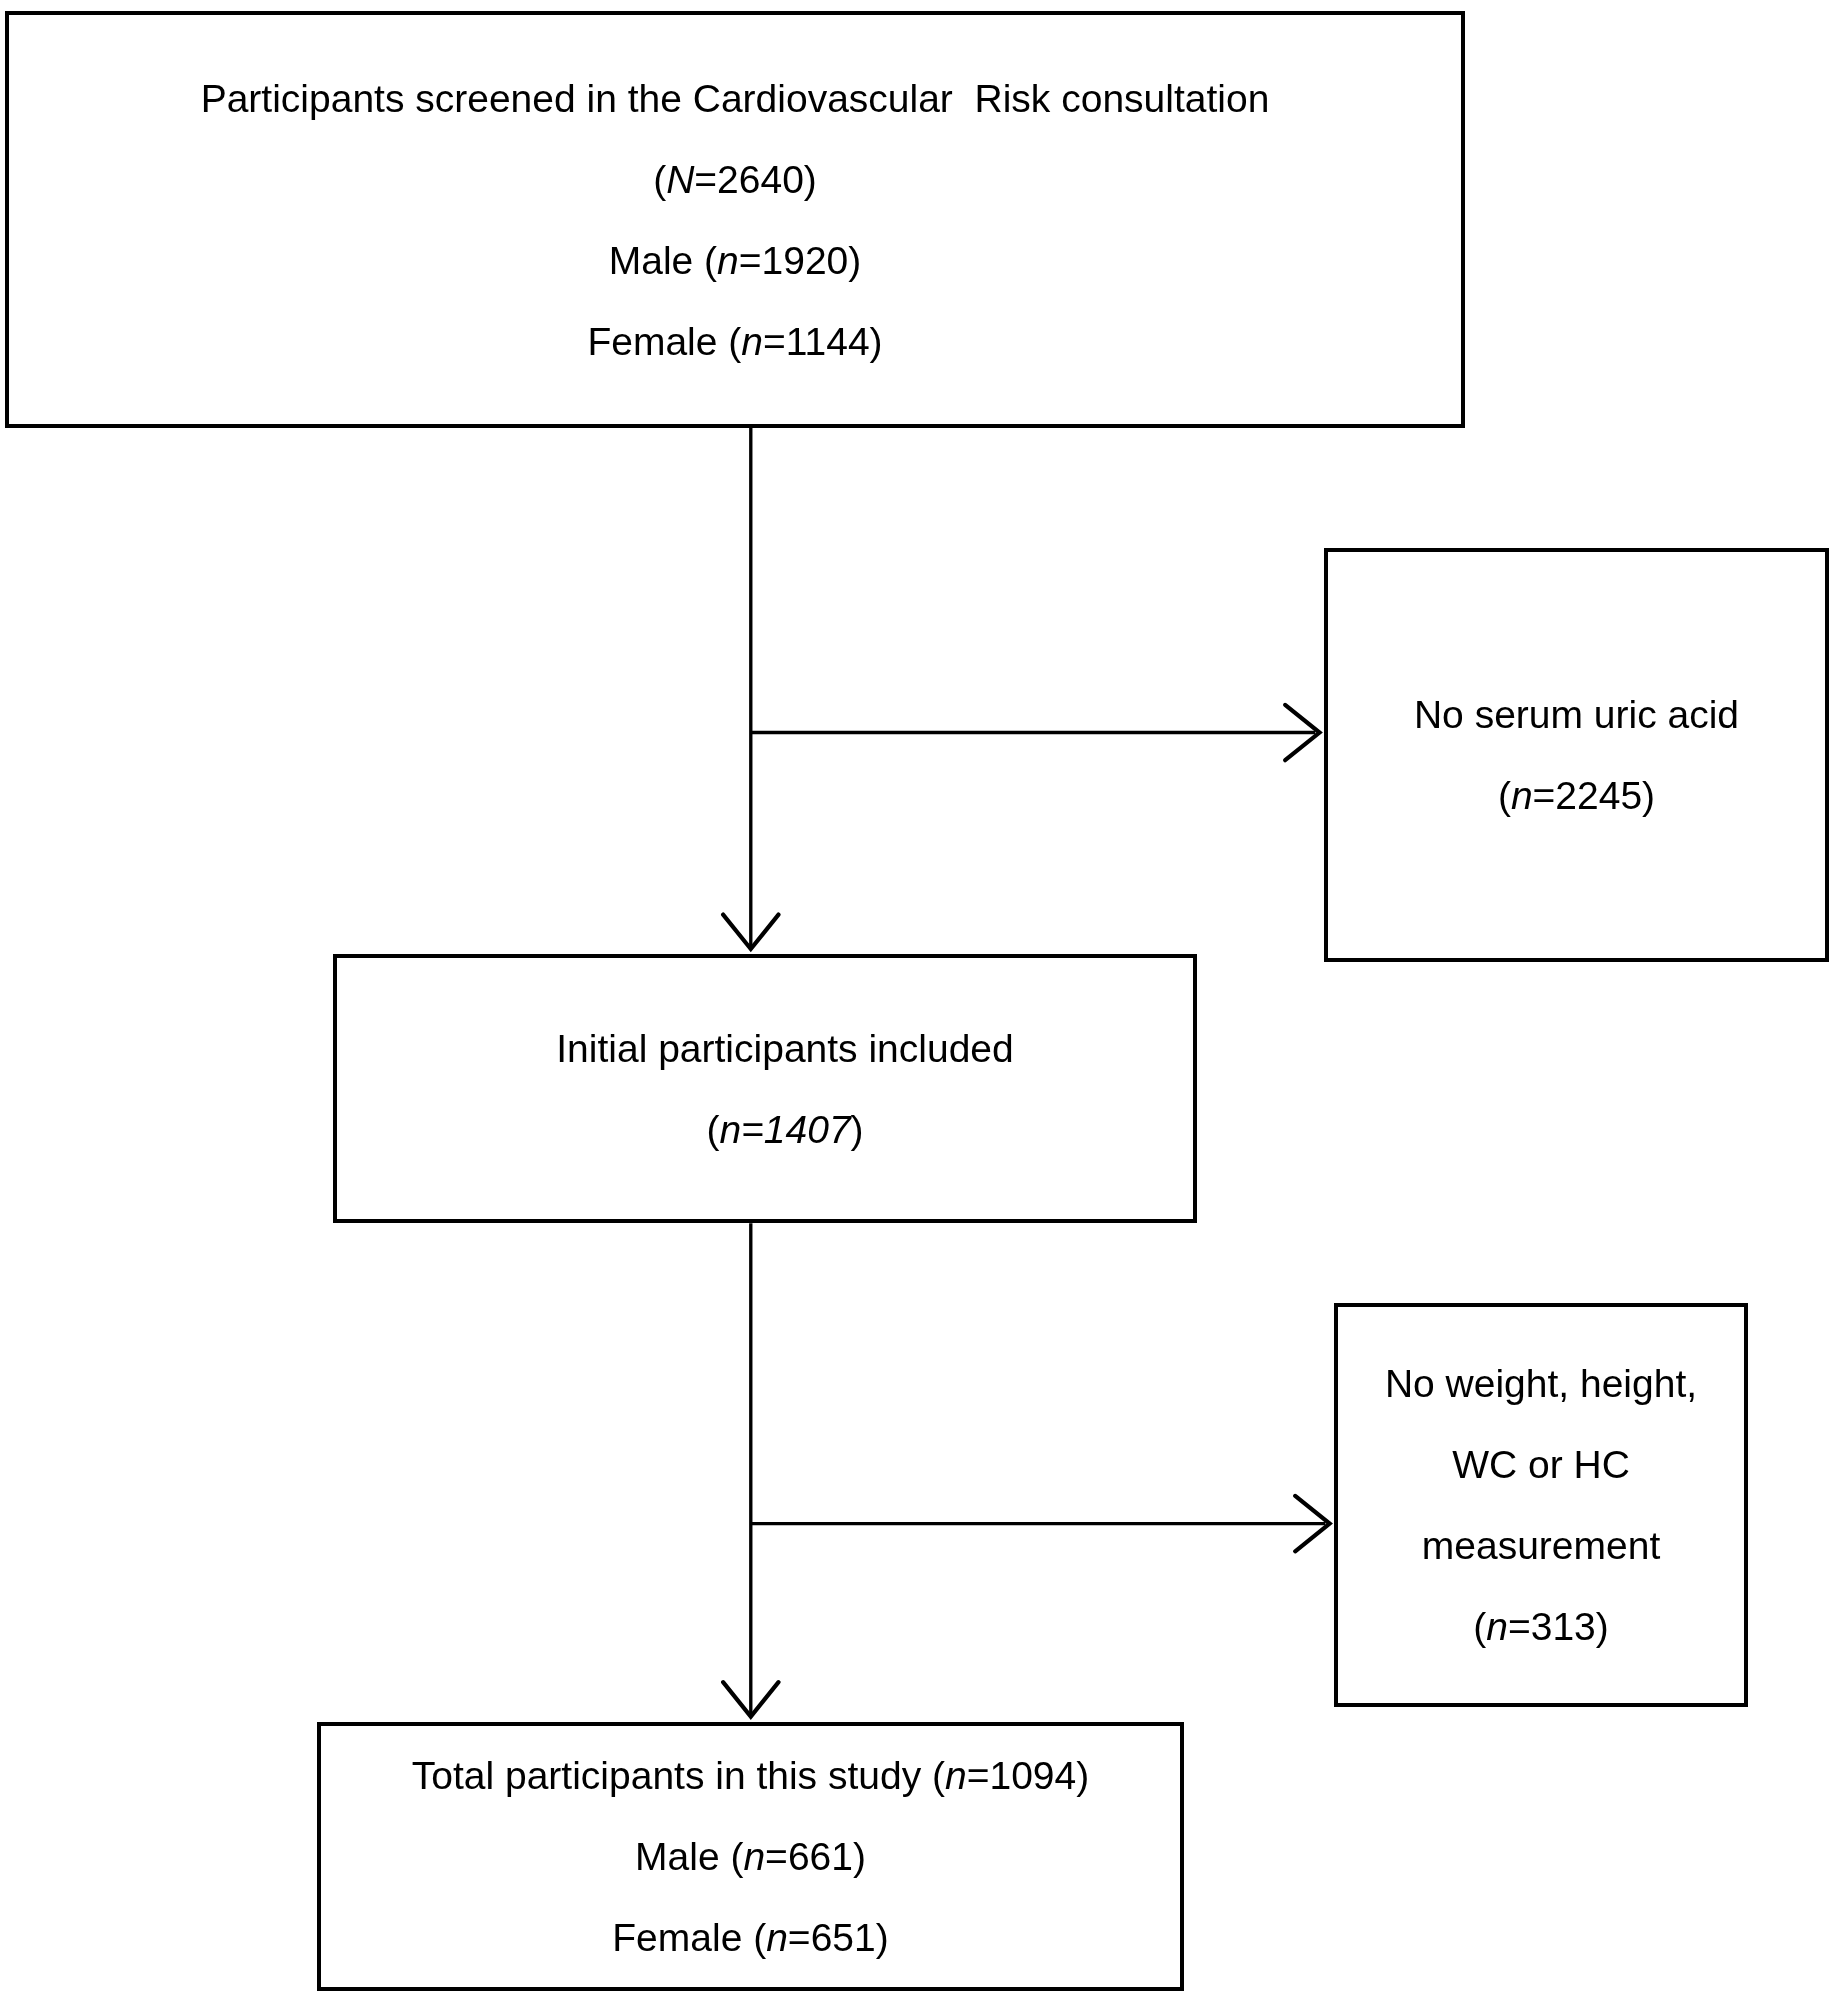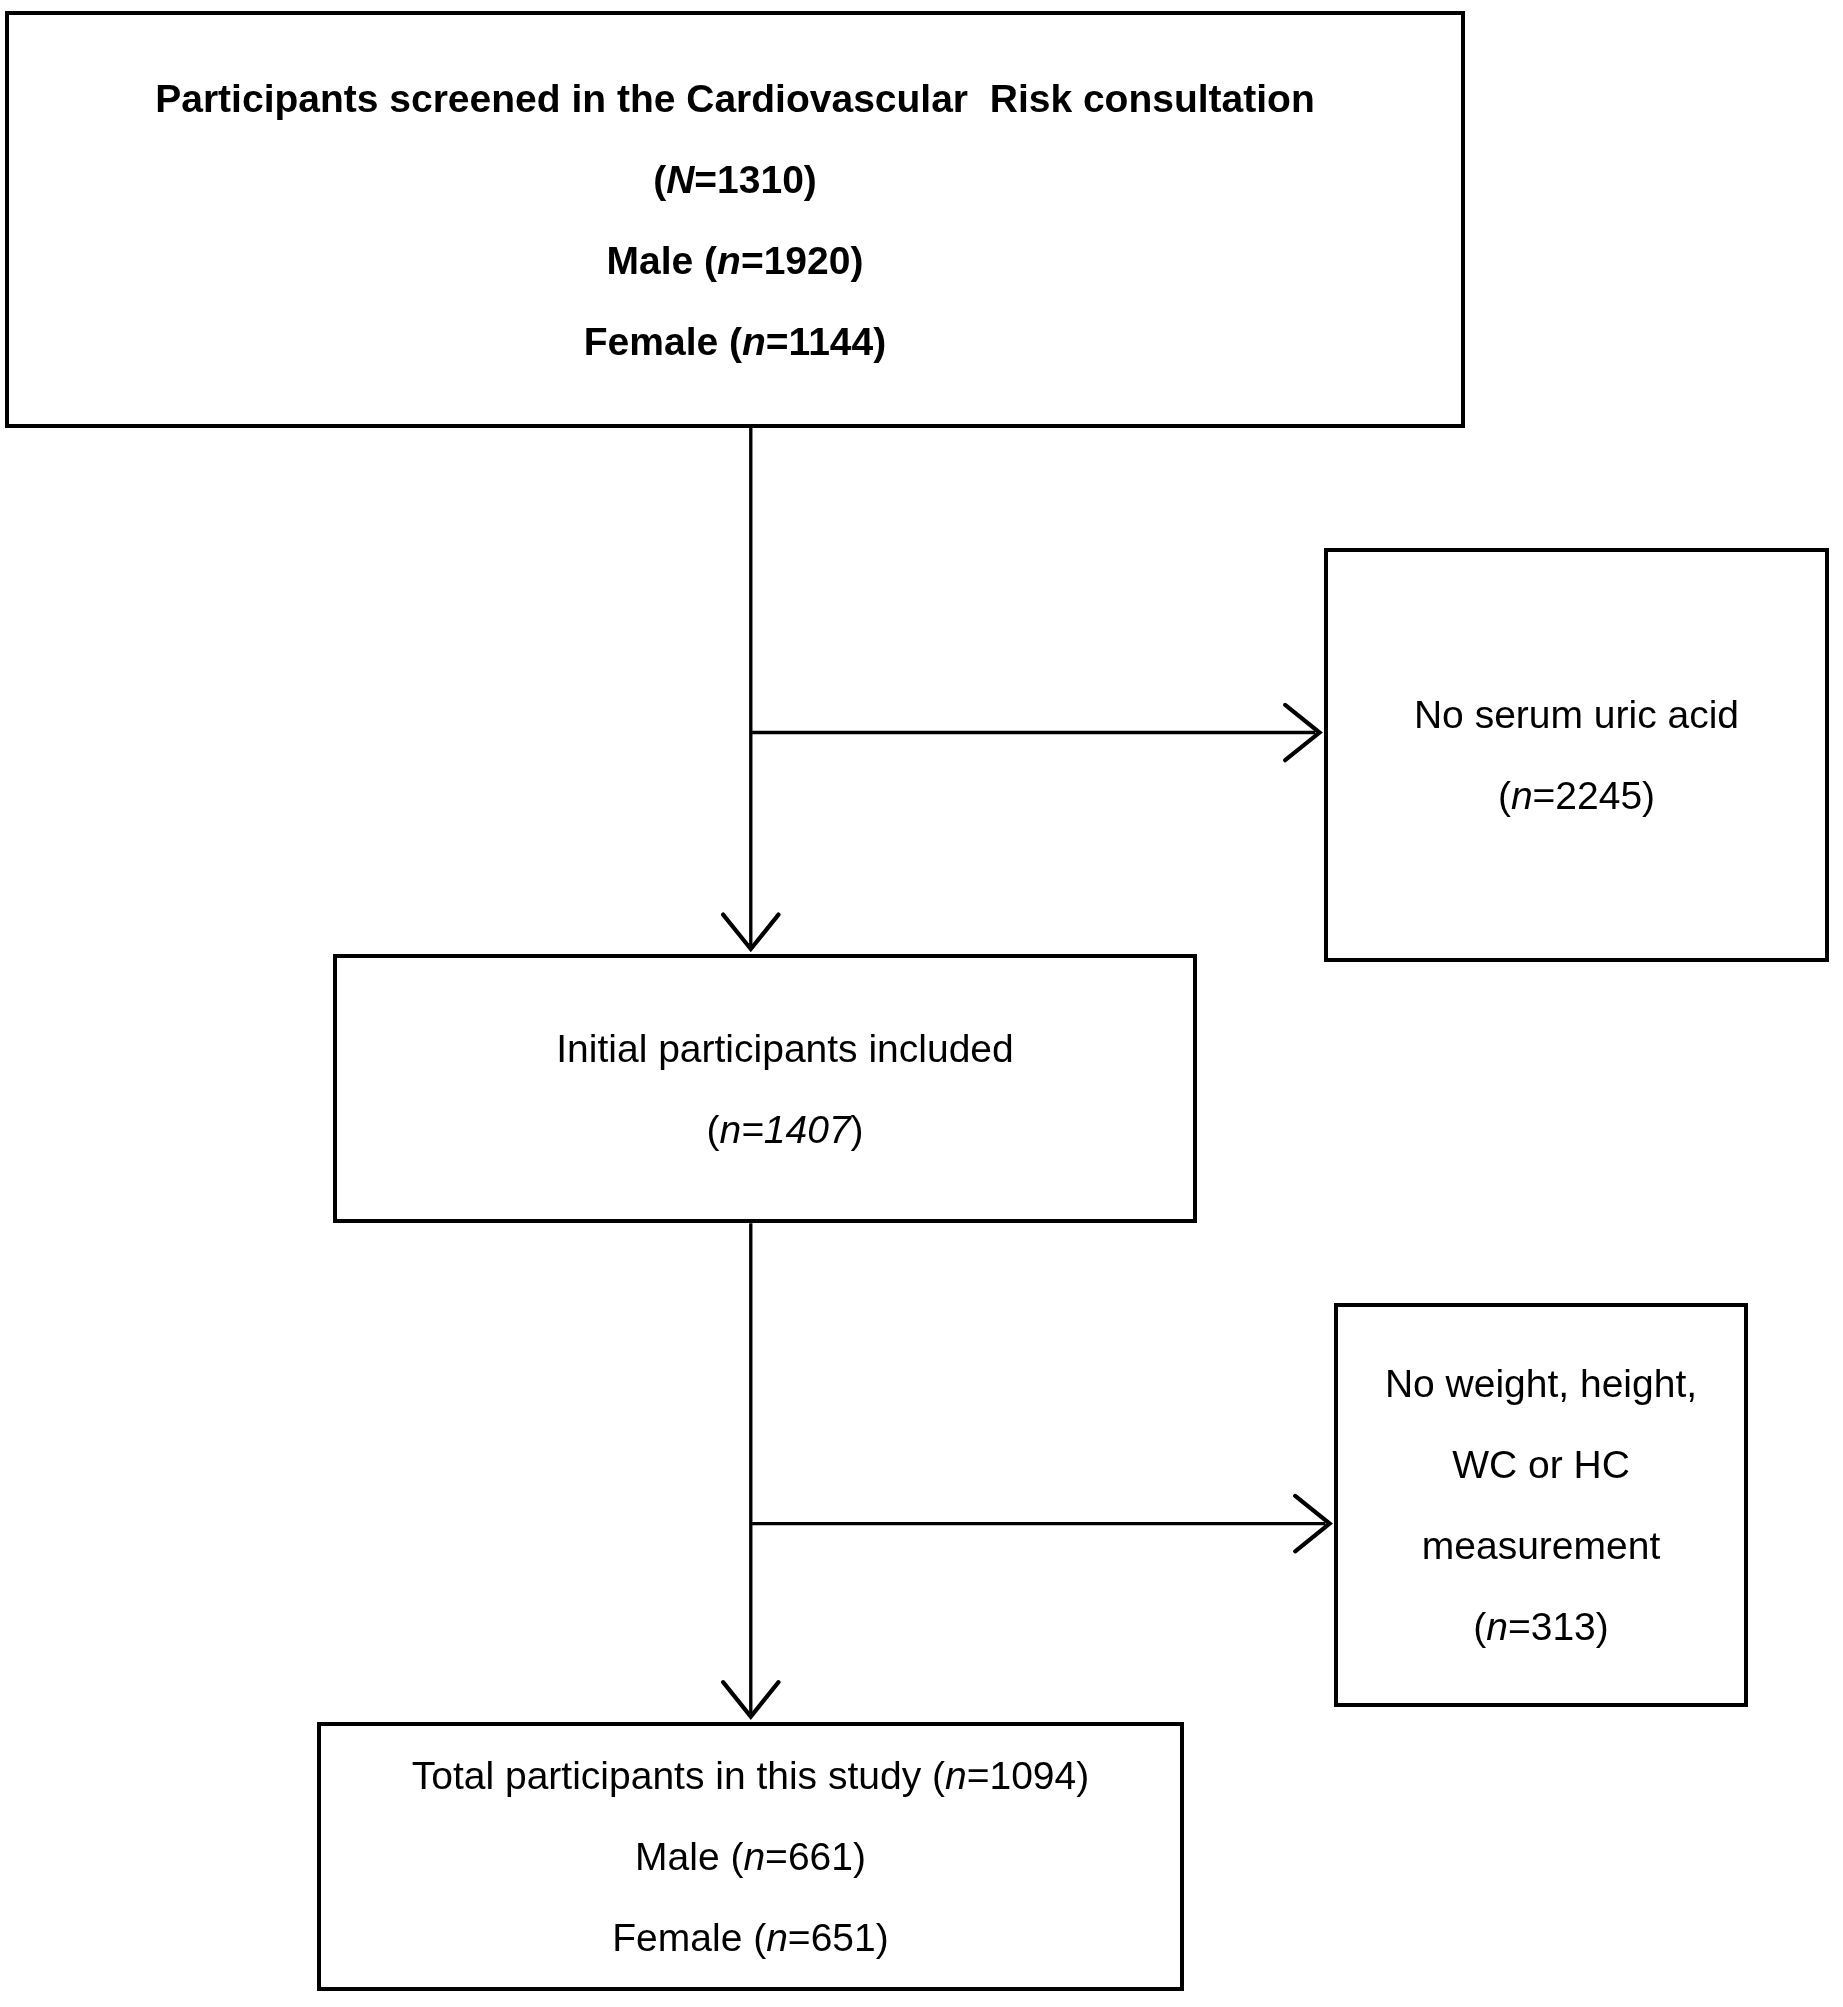--- a/index.html
+++ b/index.html
@@ -29,21 +29,21 @@
   }
   .it { font-style:italic; }
   .connectors {
     position:absolute;
     left:0; top:0;
     width:1843px; height:2007px;
     pointer-events:none;
   }
 
   
-  .box-screened  { left:5px;    top:11px;   width:1460px; height:417px;font-weight:bold; }
+  .box-screened  { left:5px;    top:11px;   width:1460px; height:417px; }
   .box-uric      { left:1324px; top:548px;  width:505px;  height:414px; }
   .box-initial   { left:333px;  top:954px; width:864px; height:269px;padding-left:40px; }
   .box-anthro    { left:1334px; top:1303px; width:414px;  height:404px; }
   .box-total     { left:317px;  top:1722px; width:867px; height:269px;text-align:right; }
 </style>
 </head>
 <body>
 
 <div class="canvas">
 
@@ -57,21 +57,21 @@
 
     <path d="M895 1458 L895 2044" stroke="#000000" stroke-width="4" fill="none"></path>
     <path d="M862 2005 L895 2046 L928 2005" stroke="#000000" stroke-width="5" fill="none" stroke-linecap="round"></path>
 
     <path d="M895 1816 L1580 1816" stroke="#000000" stroke-width="4" fill="none"></path>
     <path d="M1544 1783 L1585 1816 L1544 1849" stroke="#000000" stroke-width="5" fill="none" stroke-linecap="round"></path>
   </svg>
 
   <div class="fbox box-screened">
     <p><span>Participants screened in the Cardiovascular  Risk consultation</span><span class="it"></span><span></span></p>
-    <p><span>(</span><span class="it">N</span><span>=1310)</span></p>
+    <p><span>(</span><span class="it">N</span><span>=2640)</span></p>
     <p><span>Male (</span><span class="it">n</span><span>=1920)</span></p>
     <p><span>Female (</span><span class="it">n</span><span>=1144)</span></p>
   </div>
 
   <div class="fbox box-uric">
     <p><span>No serum uric acid</span><span class="it"></span><span></span></p>
     <p><span>(</span><span class="it">n</span><span>=2245)</span></p>
   </div>
 
   <div class="fbox box-initial">

